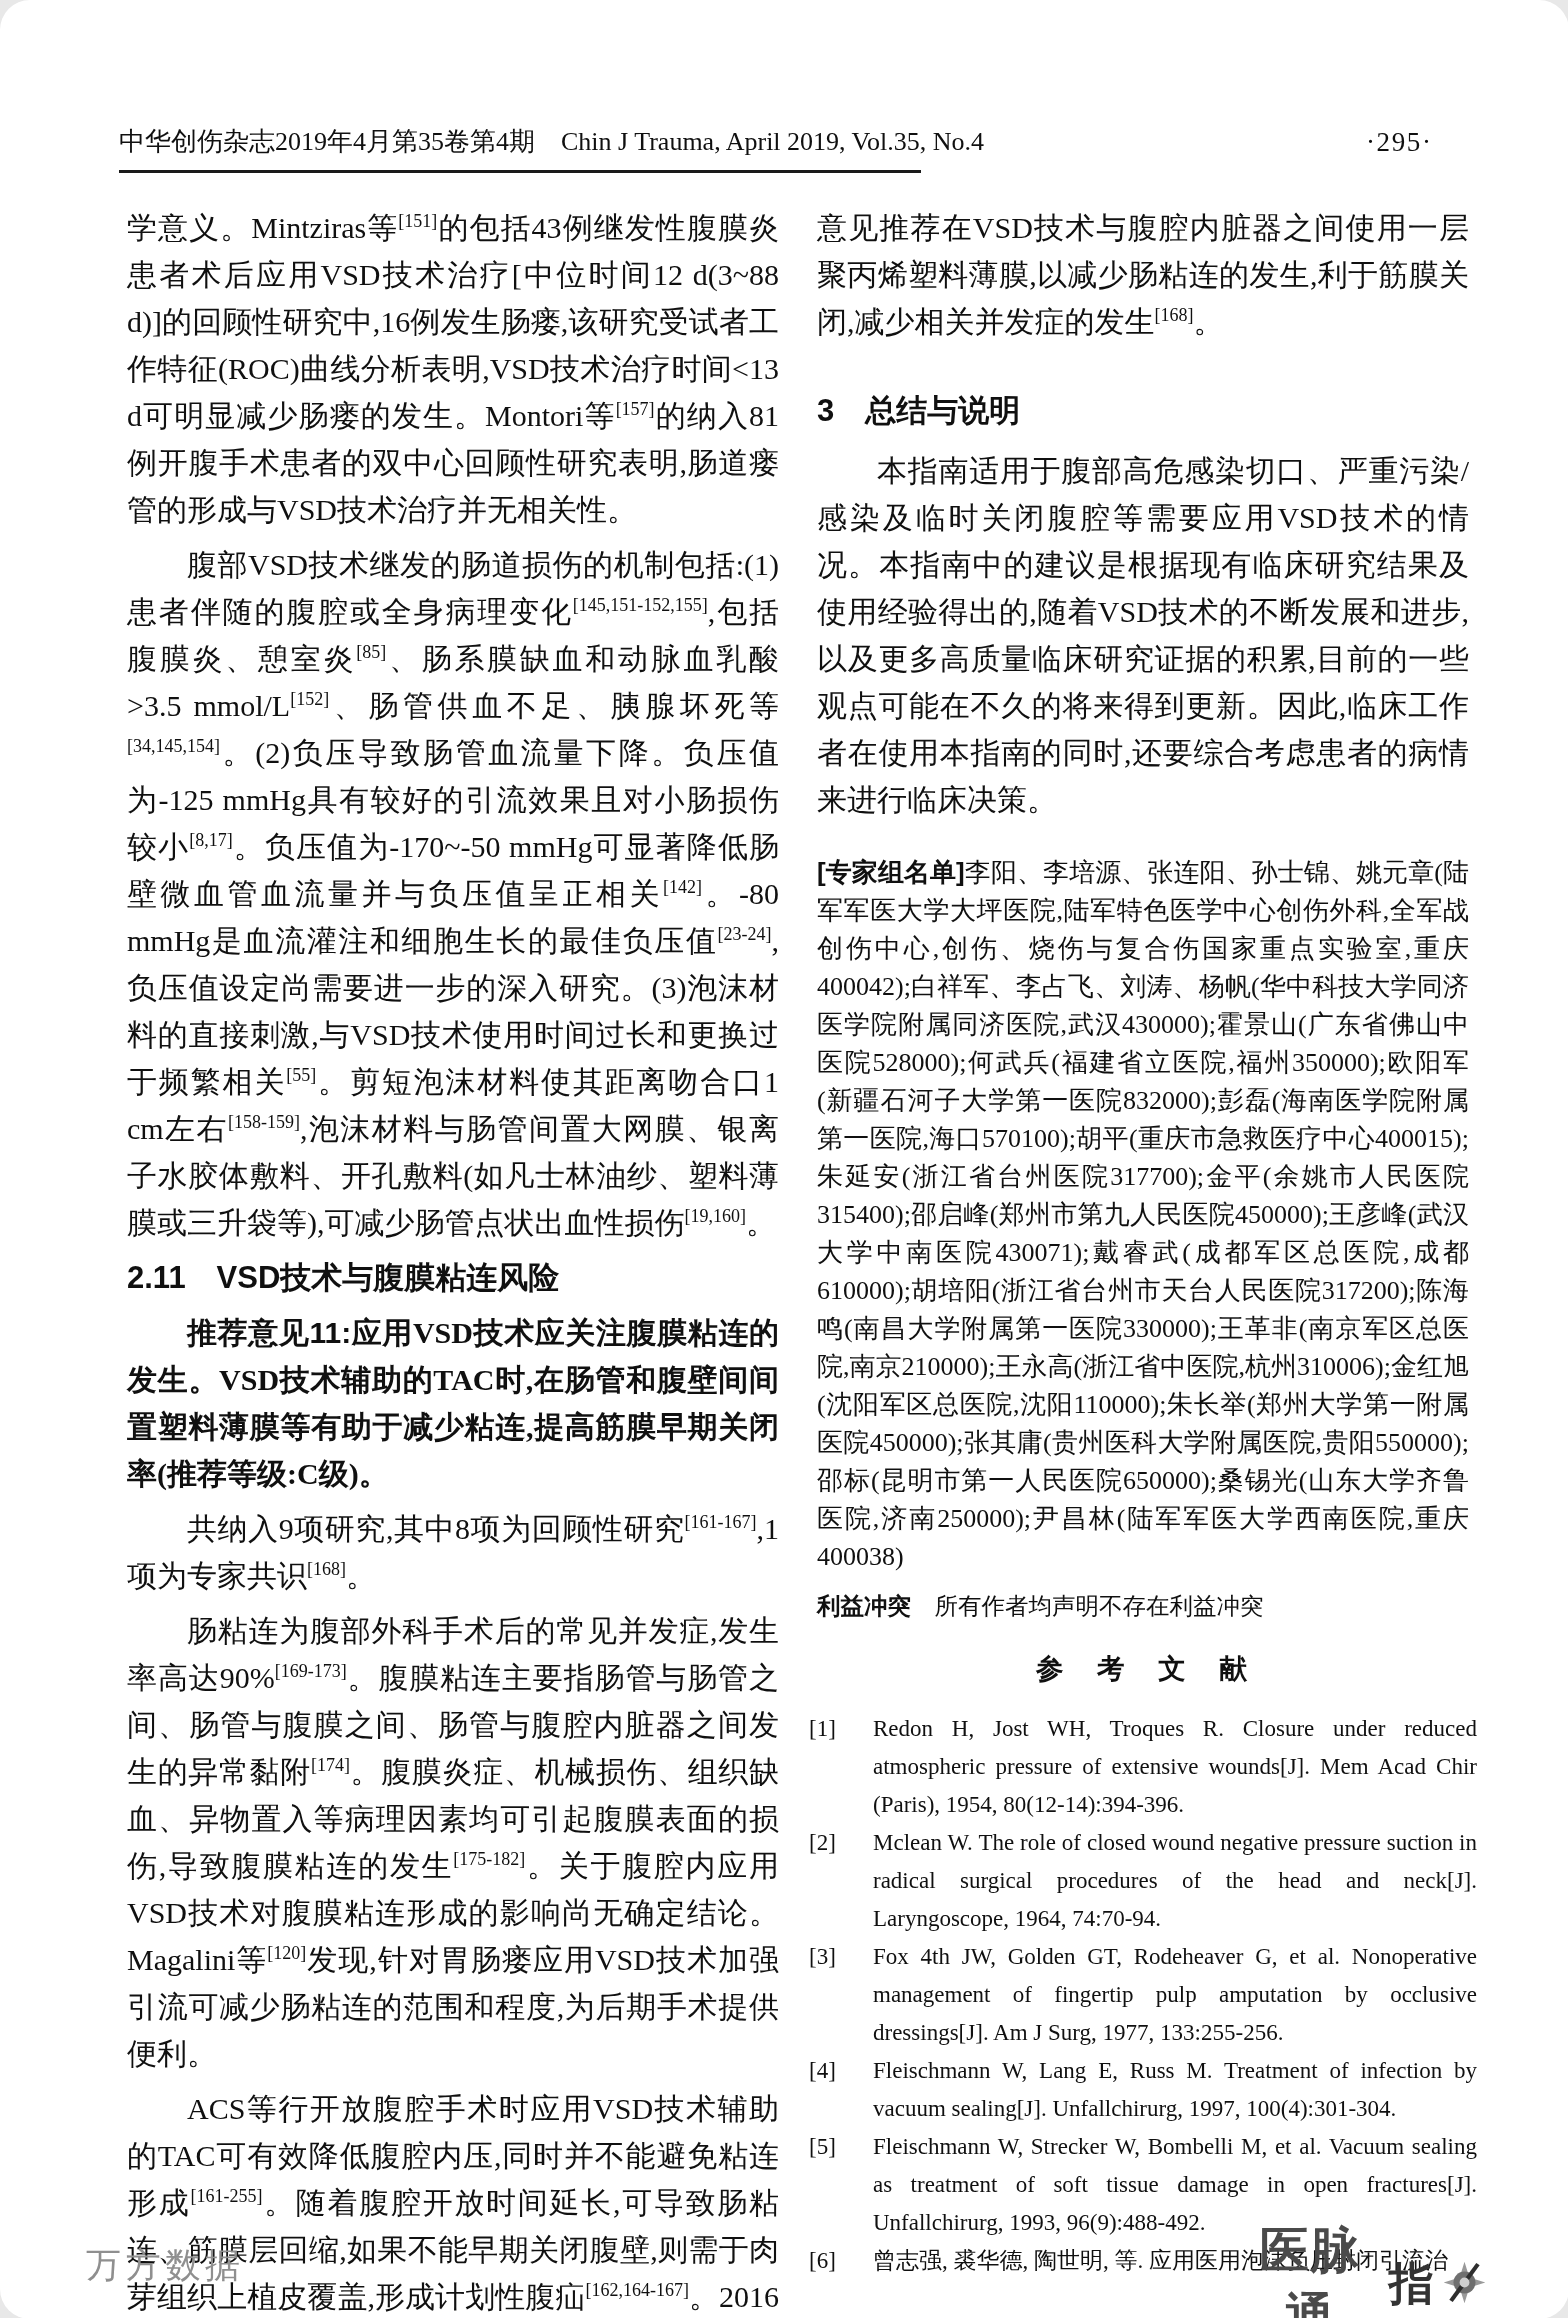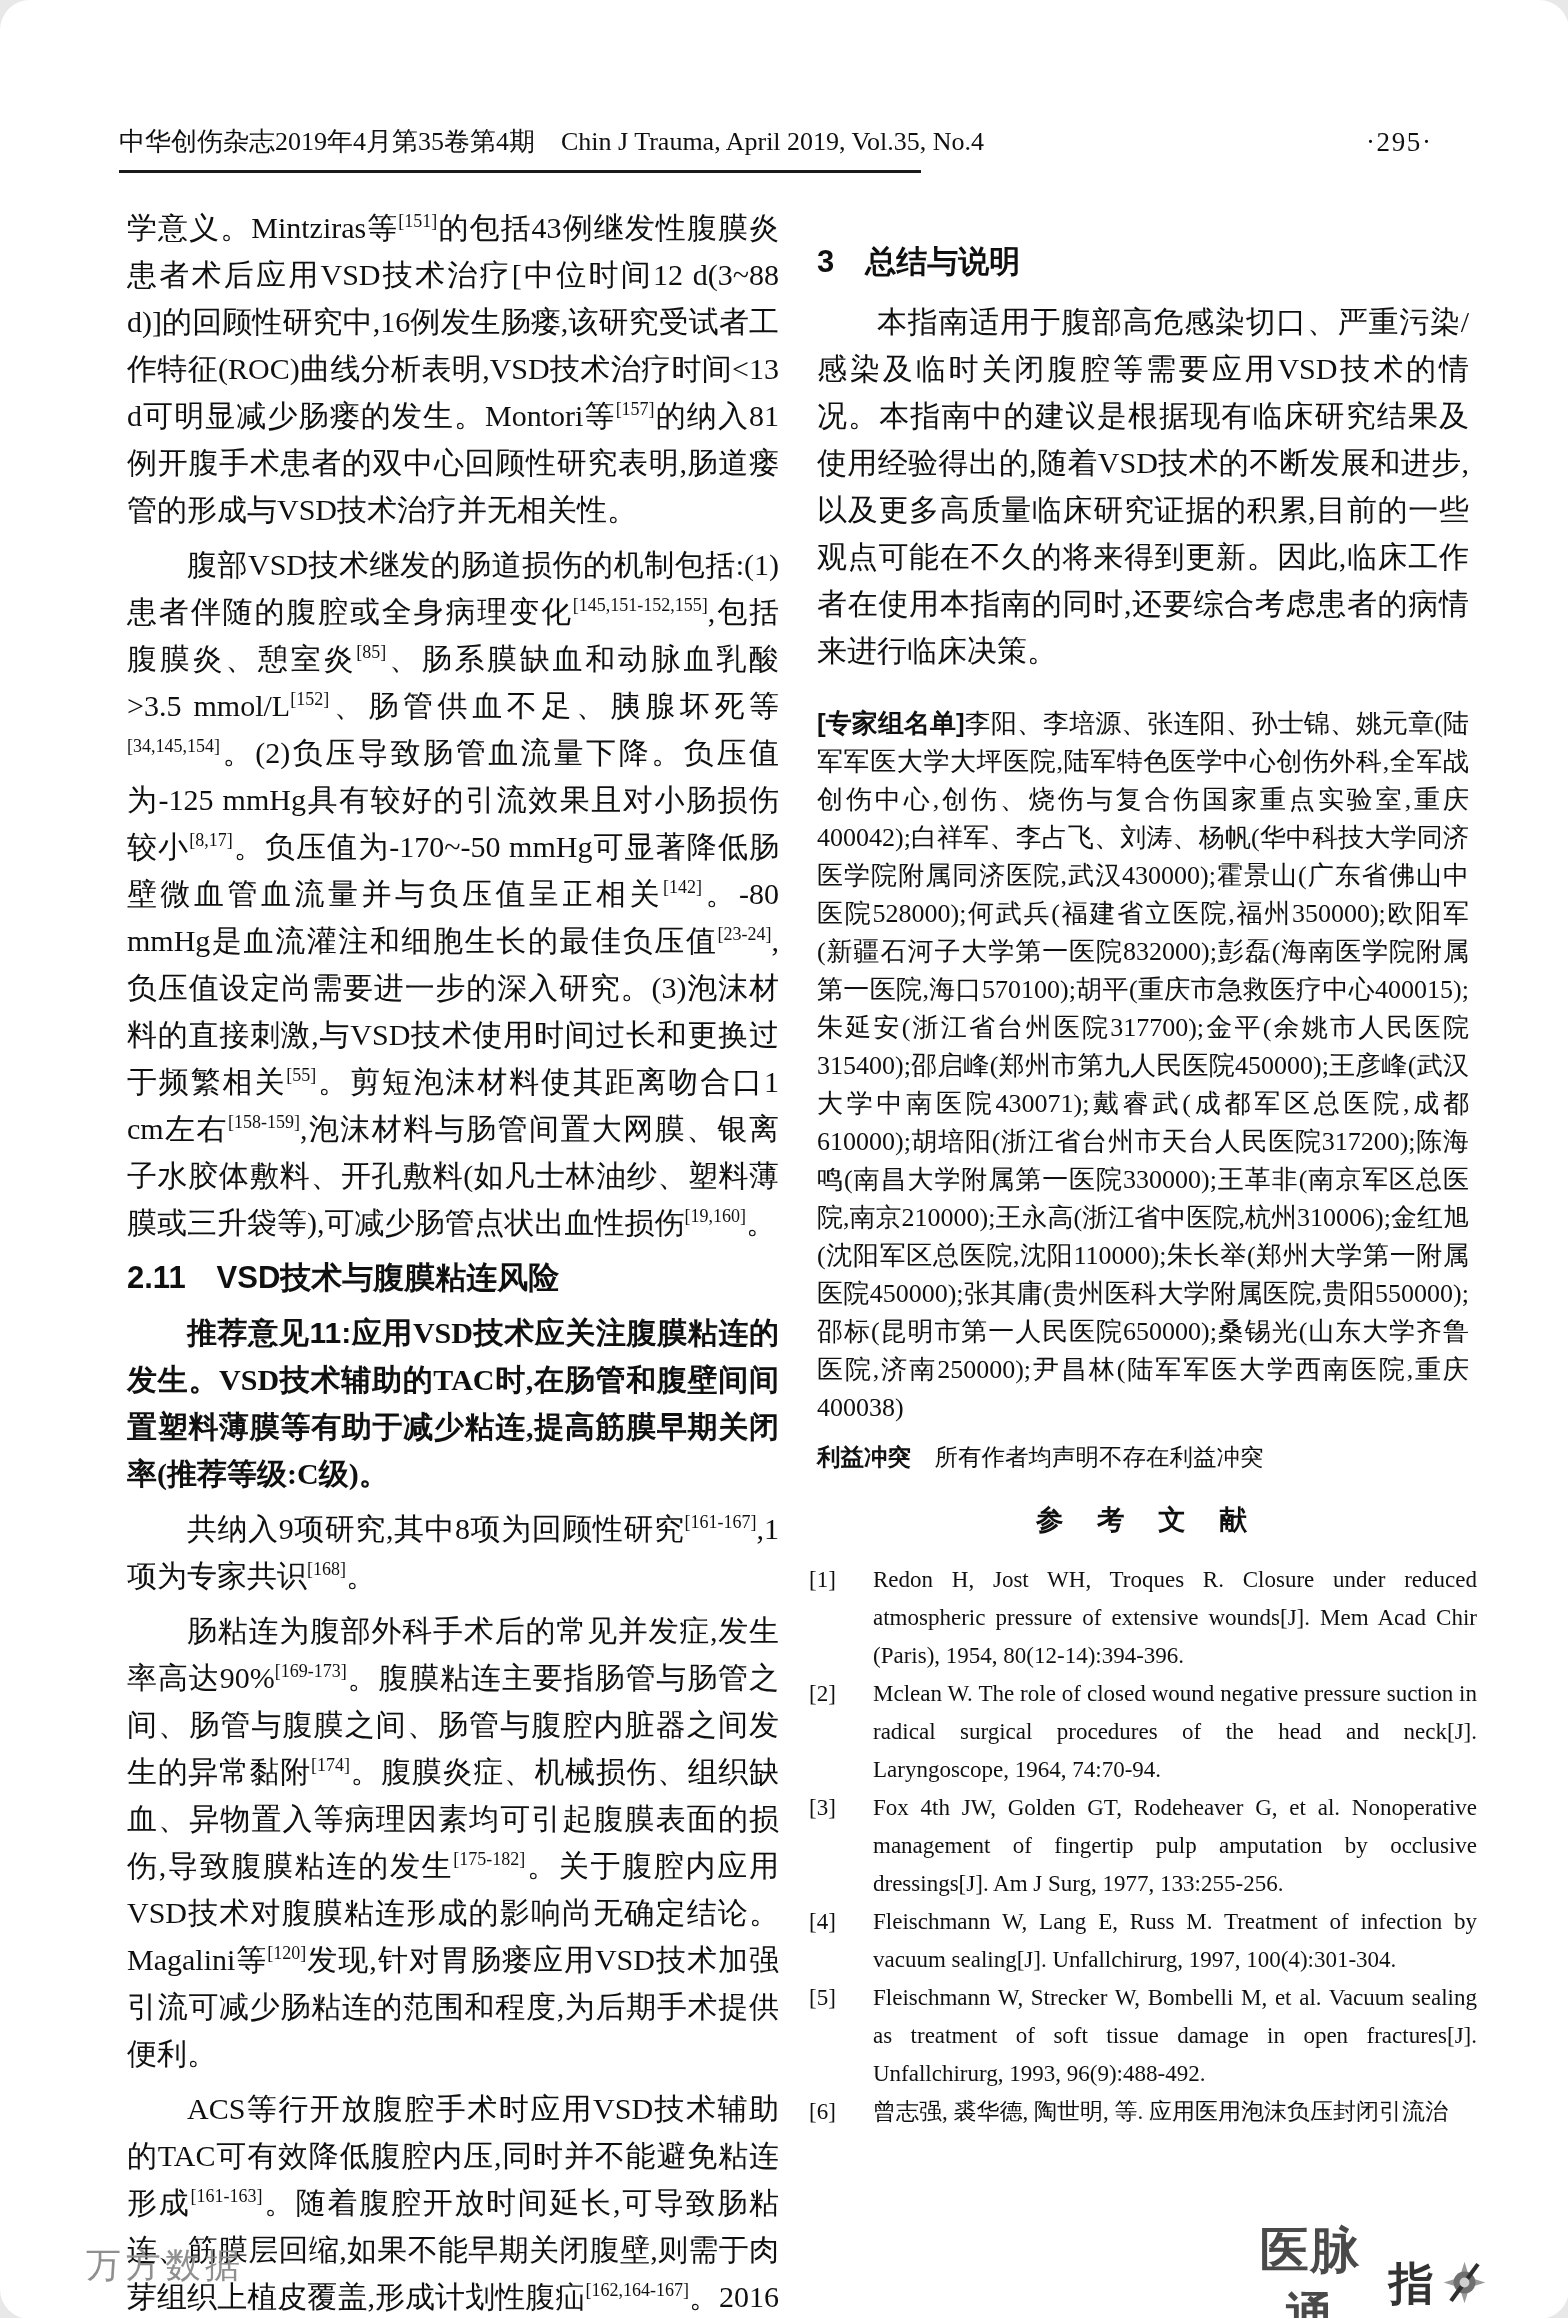--- a/index.html
+++ b/index.html
@@ -77,25 +77,26 @@
 
   <div class="page-number">·295·</div>
 
   <div class="col col-left">
       <div class="p body"><span>学意义。Mintziras等</span><sup>[151]</sup><span>的包括43例继发性腹膜炎患者术后应用VSD技术治疗[中位时间12 d(3~88 d)]的回顾性研究中,16例发生肠瘘,该研究受试者工作特征(ROC)曲线分析表明,VSD技术治疗时间&lt;13 d可明显减少肠瘘的发生。Montori等</span><sup>[157]</sup><span>的纳入81例开腹手术患者的双中心回顾性研究表明,肠道瘘管的形成与VSD技术治疗并无相关性。</span></div>
       <div class="p body indent"><span>腹部VSD技术继发的肠道损伤的机制包括:(1)患者伴随的腹腔或全身病理变化</span><sup>[145,151-152,155]</sup><span>,包括腹膜炎、憩室炎</span><sup>[85]</sup><span>、肠系膜缺血和动脉血乳酸&gt;3.5 mmol/L</span><sup>[152]</sup><span>、肠管供血不足、胰腺坏死等</span><sup>[34,145,154]</sup><span>。(2)负压导致肠管血流量下降。负压值为-125 mmHg具有较好的引流效果且对小肠损伤较小</span><sup>[8,17]</sup><span>。负压值为-170~-50 mmHg可显著降低肠壁微血管血流量并与负压值呈正相关</span><sup>[142]</sup><span>。-80 mmHg是血流灌注和细胞生长的最佳负压值</span><sup>[23-24]</sup><span>,负压值设定尚需要进一步的深入研究。(3)泡沫材料的直接刺激,与VSD技术使用时间过长和更换过于频繁相关</span><sup>[55]</sup><span>。剪短泡沫材料使其距离吻合口1 cm左右</span><sup>[158-159]</sup><span>,泡沫材料与肠管间置大网膜、银离子水胶体敷料、开孔敷料(如凡士林油纱、塑料薄膜或三升袋等),可减少肠管点状出血性损伤</span><sup>[19,160]</sup><span>。</span></div>
       <div class="p heading"><span>2.11　VSD技术与腹膜粘连风险</span></div>
       <div class="p body rec indent"><span class="bold hei">推荐意见11:</span><span>应用VSD技术应关注腹膜粘连的发生。VSD技术辅助的TAC时,在肠管和腹壁间间置塑料薄膜等有助于减少粘连,提高筋膜早期关闭率(推荐等级:C级)。</span></div>
       <div class="p body indent"><span>共纳入9项研究,其中8项为回顾性研究</span><sup>[161-167]</sup><span>,1项为专家共识</span><sup>[168]</sup><span>。</span></div>
       <div class="p body indent"><span>肠粘连为腹部外科手术后的常见并发症,发生率高达90%</span><sup>[169-173]</sup><span>。腹膜粘连主要指肠管与肠管之间、肠管与腹膜之间、肠管与腹腔内脏器之间发生的异常黏附</span><sup>[174]</sup><span>。腹膜炎症、机械损伤、组织缺血、异物置入等病理因素均可引起腹膜表面的损伤,导致腹膜粘连的发生</span><sup>[175-182]</sup><span>。关于腹腔内应用VSD技术对腹膜粘连形成的影响尚无确定结论。Magalini等</span><sup>[120]</sup><span>发现,针对胃肠瘘应用VSD技术加强引流可减少肠粘连的范围和程度,为后期手术提供便利。</span></div>
-      <div class="p body indent"><span>ACS等行开放腹腔手术时应用VSD技术辅助的TAC可有效降低腹腔内压,同时并不能避免粘连形成</span><sup>[161-163]</sup><span>。随着腹腔开放时间延长,可导致肠粘连、筋膜层回缩,如果不能早期关闭腹壁,则需于肉芽组织上植皮覆盖,形成计划性腹疝</span><sup>[162,164-167]</sup><span>。2016年关于创伤后开放腹腔的处理国际专家共识</span></div>
+      <div class="p body indent"><span>ACS等行开放腹腔手术时应用VSD技术辅助的TAC可有效降低腹腔内压,同时并不能避免粘连形成</span><sup>[161-255]</sup><span>。随着腹腔开放时间延长,可导致肠粘连、筋膜层回缩,如果不能早期关闭腹壁,则需于肉芽组织上植皮覆盖,形成计划性腹疝</span><sup>[162,164-167]</sup><span>。2016年关于创伤后开放腹腔的处理国际专家共识</span></div>
     </div>
 
   <div class="col col-right">
     <div>
+        <div class="p body"><span>意见推荐在VSD技术与腹腔内脏器之间使用一层聚丙烯塑料薄膜,以减少肠粘连的发生,利于筋膜关闭,减少相关并发症的发生</span><sup>[168]</sup><span>。</span></div>
         <div class="p heading h-major"><span>3　总结与说明</span></div>
         <div class="p body indent"><span>本指南适用于腹部高危感染切口、严重污染/感染及临时关闭腹腔等需要应用VSD技术的情况。本指南中的建议是根据现有临床研究结果及使用经验得出的,随着VSD技术的不断发展和进步,以及更多高质量临床研究证据的积累,目前的一些观点可能在不久的将来得到更新。因此,临床工作者在使用本指南的同时,还要综合考虑患者的病情来进行临床决策。</span></div>
         <div class="p expert"><span class="bold hei">[专家组名单]</span><span>李阳、李培源、张连阳、孙士锦、姚元章(陆军军医大学大坪医院,陆军特色医学中心创伤外科,全军战创伤中心,创伤、烧伤与复合伤国家重点实验室,重庆400042);白祥军、李占飞、刘涛、杨帆(华中科技大学同济医学院附属同济医院,武汉430000);霍景山(广东省佛山中医院528000);何武兵(福建省立医院,福州350000);欧阳军(新疆石河子大学第一医院832000);彭磊(海南医学院附属第一医院,海口570100);胡平(重庆市急救医疗中心400015);朱延安(浙江省台州医院317700);金平(余姚市人民医院315400);邵启峰(郑州市第九人民医院450000);王彦峰(武汉大学中南医院430071);戴睿武(成都军区总医院,成都610000);胡培阳(浙江省台州市天台人民医院317200);陈海鸣(南昌大学附属第一医院330000);王革非(南京军区总医院,南京210000);王永高(浙江省中医院,杭州310006);金红旭(沈阳军区总医院,沈阳110000);朱长举(郑州大学第一附属医院450000);张其庸(贵州医科大学附属医院,贵阳550000);邵标(昆明市第一人民医院650000);桑锡光(山东大学齐鲁医院,济南250000);尹昌林(陆军军医大学西南医院,重庆400038)</span></div>
         <div class="p conflict"><span class="bold hei">利益冲突</span><span>　所有作者均声明不存在利益冲突</span></div>
       </div>
     <div class="refs-title">参　考　文　献</div>
     <div>
         <div class="ref">
           <span class="ref-label">[1]</span>
           <span class="ref-text">Redon H, Jost WH, Troques R. Closure under reduced atmospheric pressure of extensive wounds[J]. Mem Acad Chir (Paris), 1954, 80(12-14):394-396.</span>

